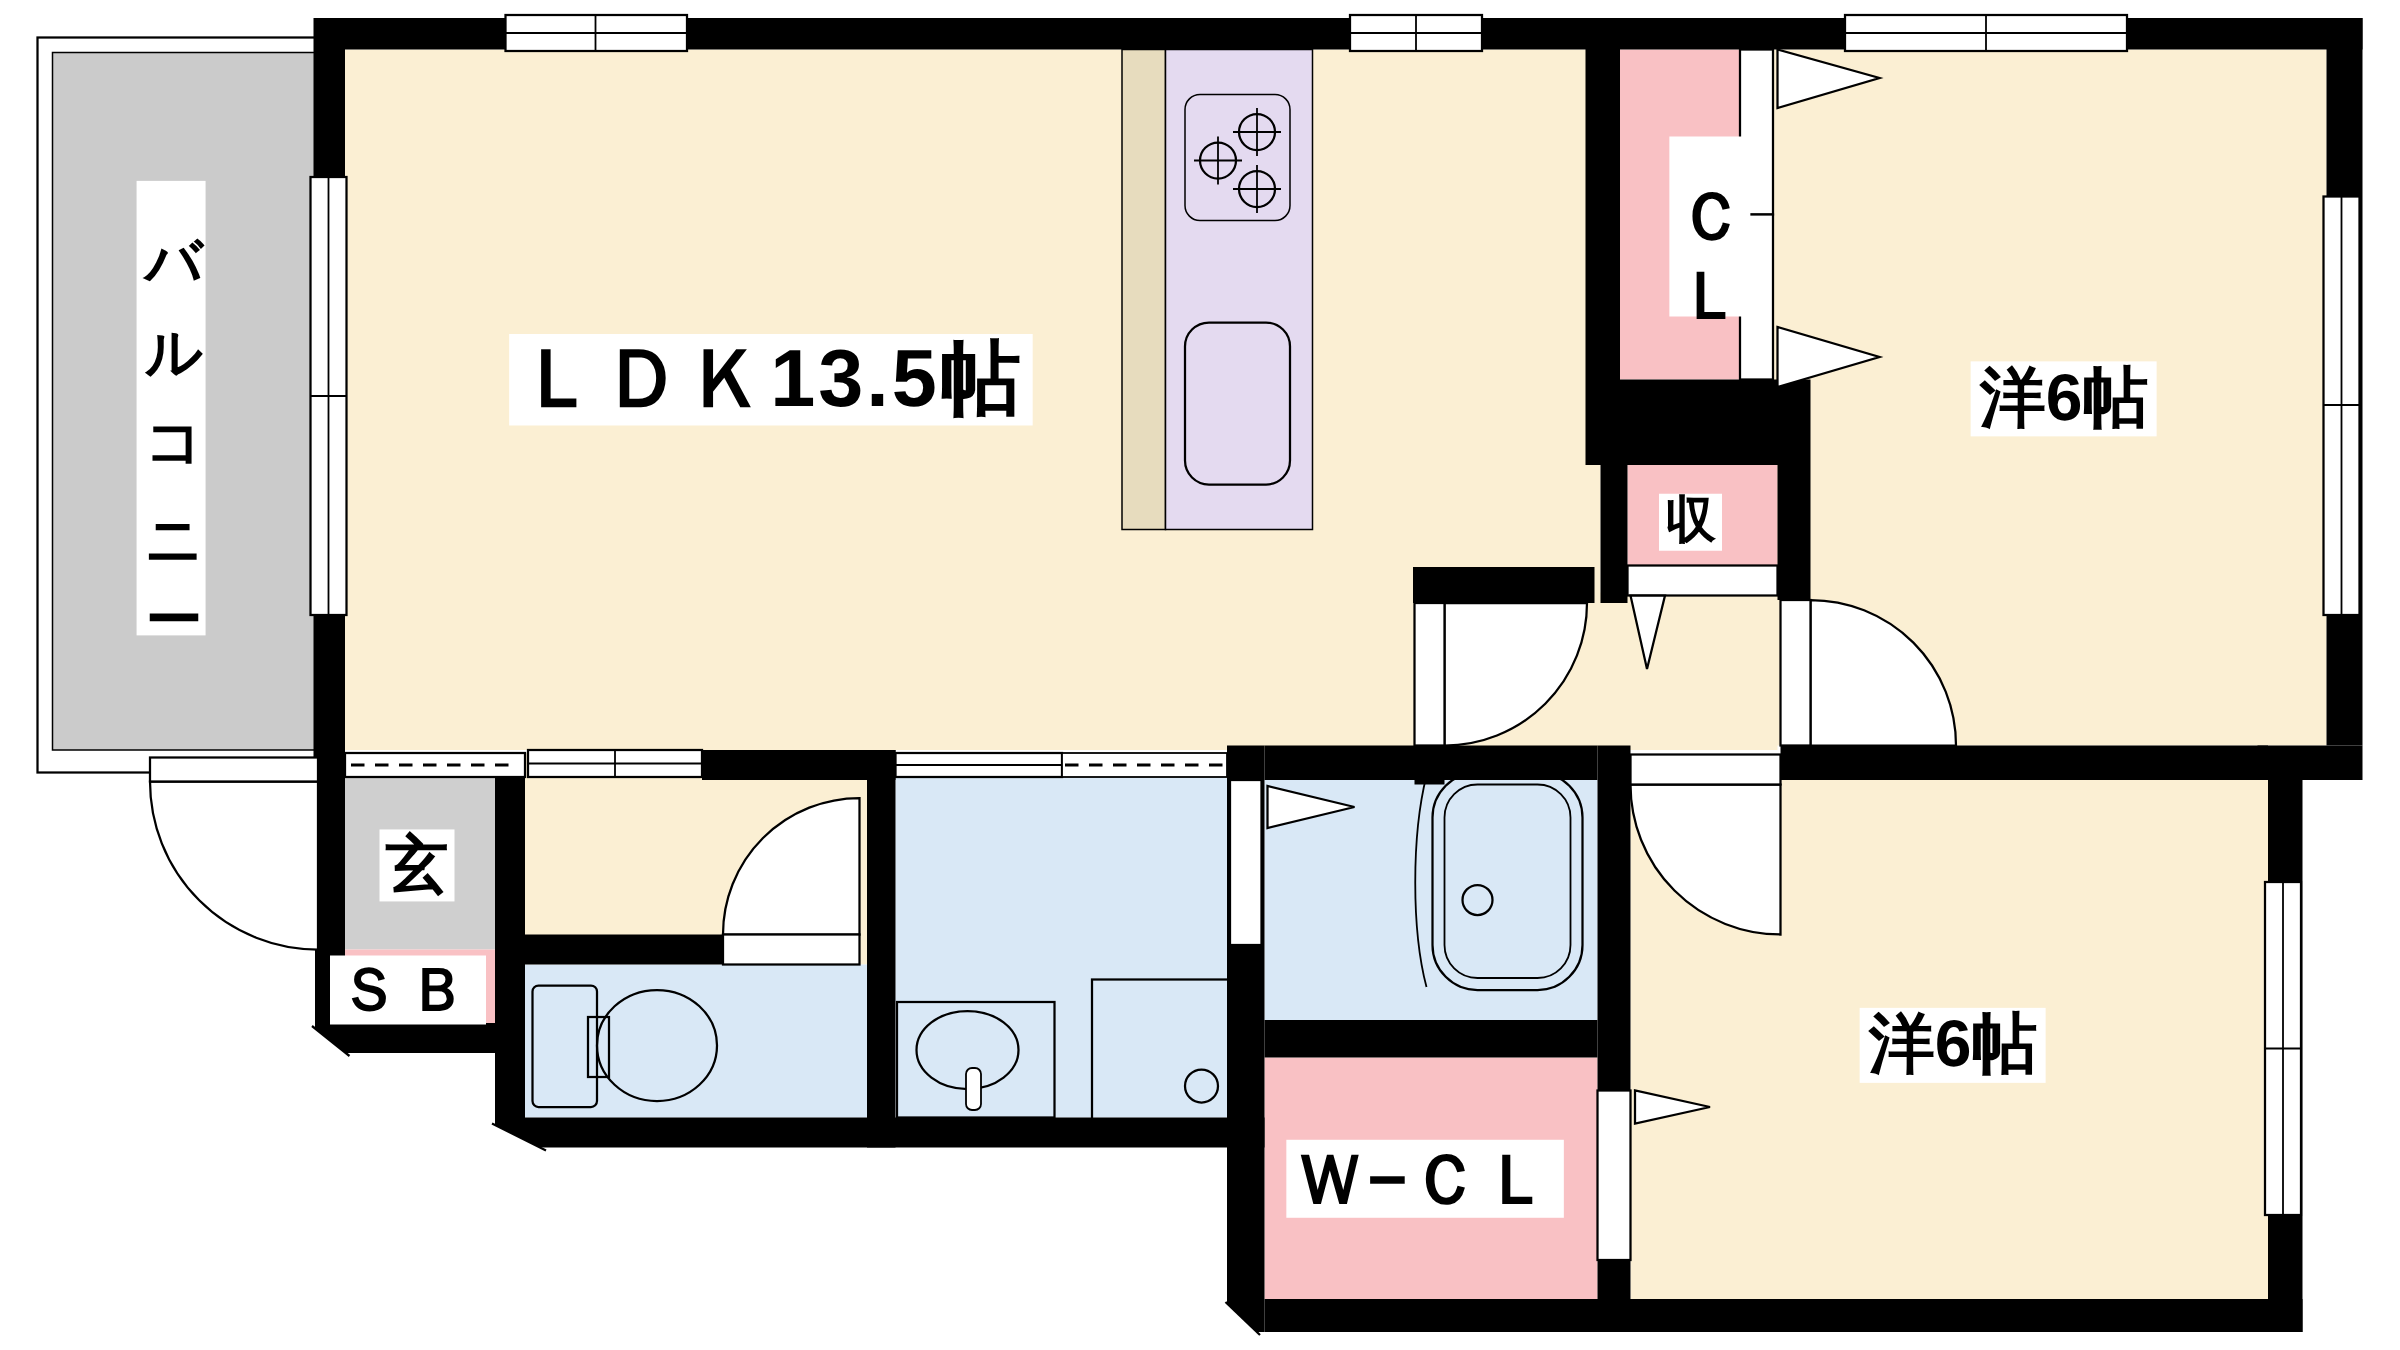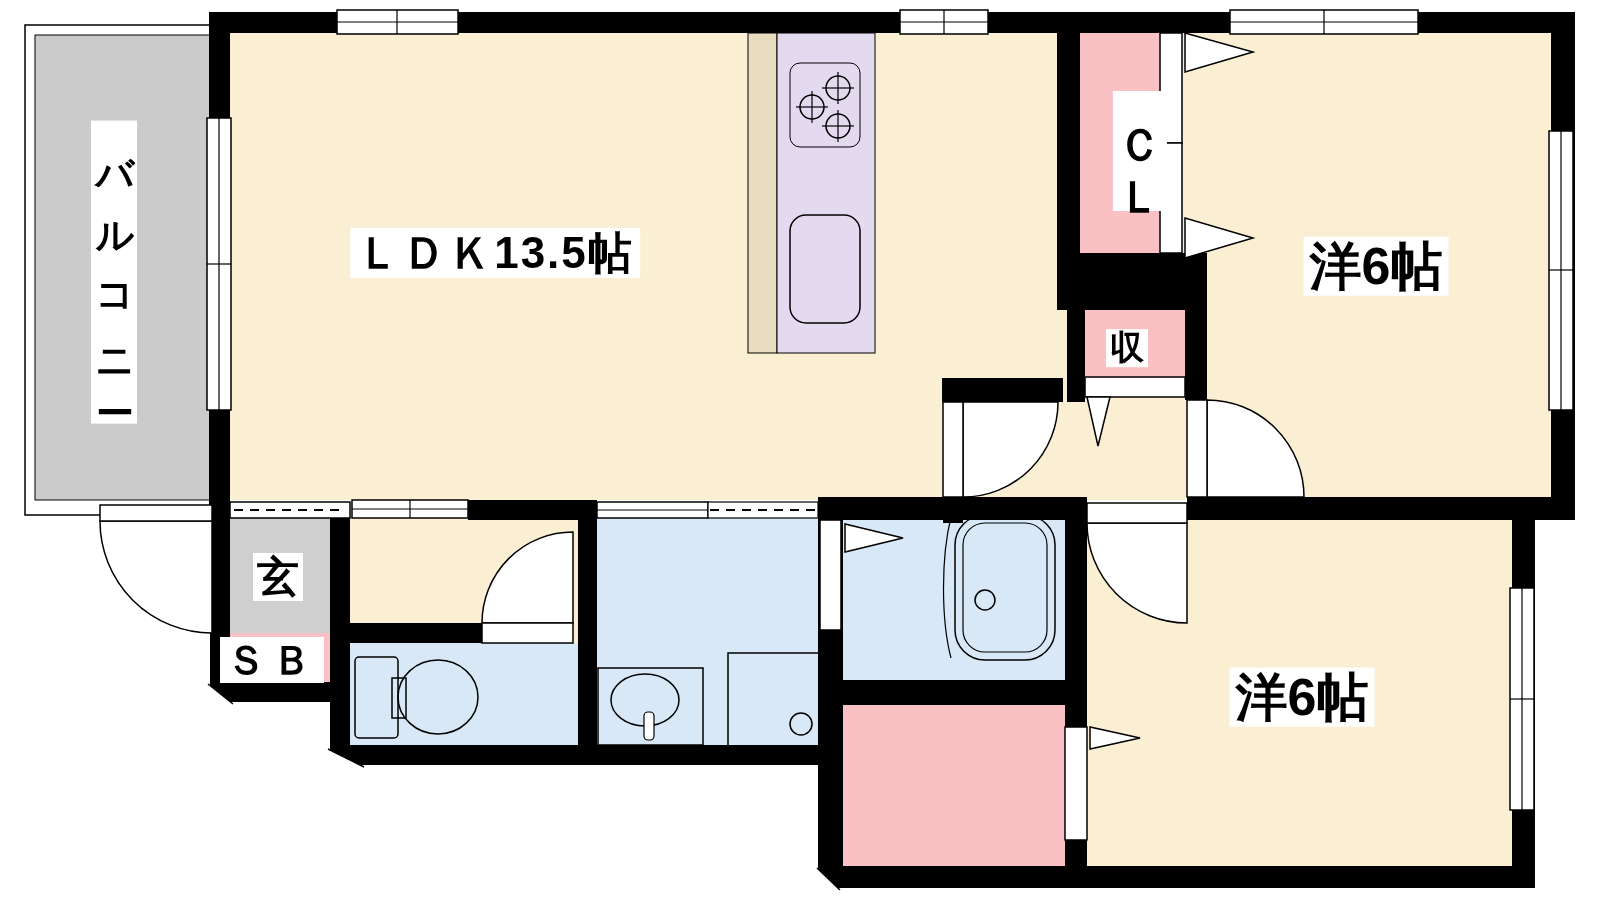--- a/index.html
+++ b/index.html
@@ -34,22 +34,22 @@
   .ln15{stroke:#000;fill:none;stroke-width:1.5;}
   .dash{stroke:#000;fill:none;stroke-width:2;stroke-dasharray:9 7;}
   .cut{fill:#fff;stroke:none;}
   .room-label{
     position:absolute;transform:translate(-50%,-50%);
     background:var(--c-label_bg);color:var(--c-label_text);
     font-weight:bold;line-height:1.05;white-space:nowrap;
     padding:2px 6px;text-align:center;
   }
   .vertical{writing-mode:vertical-rl;text-orientation:upright;white-space:normal;}
-  #ldk-label{font-size:44px;letter-spacing:2px;}
-  #bedroom-top-label,#bedroom-bottom-label{font-size:52px;}
+  #ldk-label{font-size:54px;letter-spacing:2px;margin-left:19px;}
+  #bedroom-top-label,#bedroom-bottom-label{font-size:44px;}
   #cl-label{font-size:44px;padding:6px 4px;letter-spacing:10px;}
   #storage-label{font-size:34px;padding:1px 4px;}
   #genkan-label{font-size:42px;padding:2px 4px;}
   #sb-label{font-size:40px;letter-spacing:6px;}
   #wcl-label{font-size:46px;letter-spacing:2px;}
   #balcony-label{font-size:38px;letter-spacing:22px;padding:10px 3px;}
 </style>
 </head>
 <body>
 
@@ -243,13 +243,14 @@
   </svg>
 
   <div class="room-label vertical" id="balcony-label" style="left:114px;top:272px;">バルコニー</div>
   <div class="room-label" id="ldk-label" style="left:495px;top:253px;">ＬＤＫ13.5帖</div>
   <div class="room-label" id="bedroom-top-label" style="left:1376px;top:266px;">洋6帖</div>
   <div class="room-label" id="bedroom-bottom-label" style="left:1302px;top:697px;">洋6帖</div>
   <div class="room-label vertical" id="cl-label" style="left:1140px;top:151px;">ＣＬ</div>
   <div class="room-label" id="storage-label" style="left:1127px;top:348px;">収</div>
   <div class="room-label" id="genkan-label" style="left:278px;top:577px;">玄</div>
   <div class="room-label" id="sb-label" style="left:272px;top:660px;">ＳＢ</div>
+  <div class="room-label" id="wcl-label" style="left:950px;top:786px;">Ｗ−ＣＬ</div>
 </div>
 
 </body></html>

